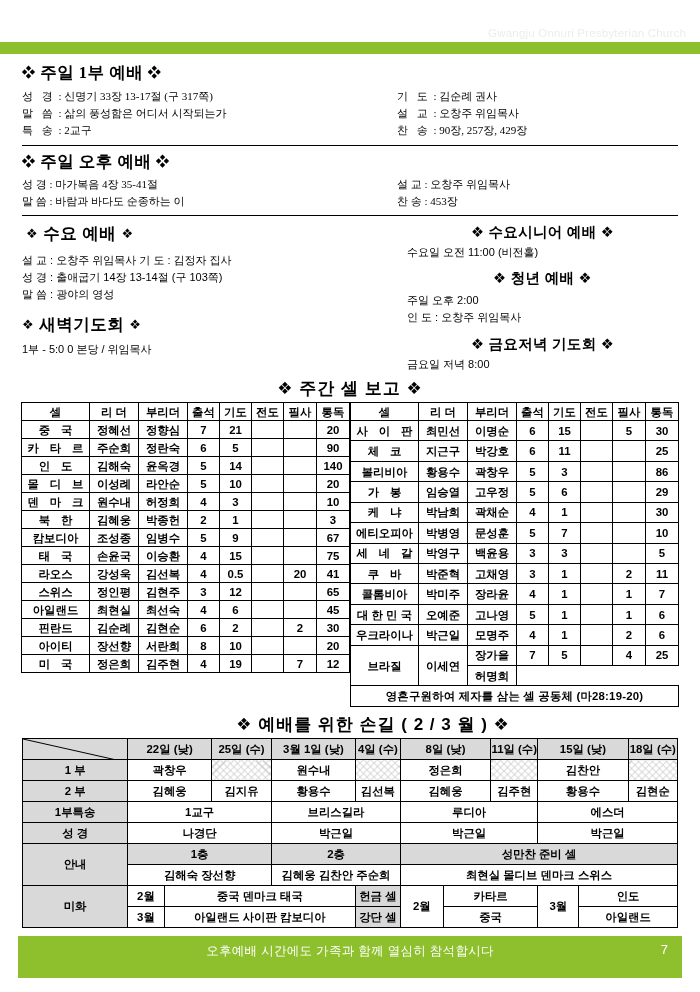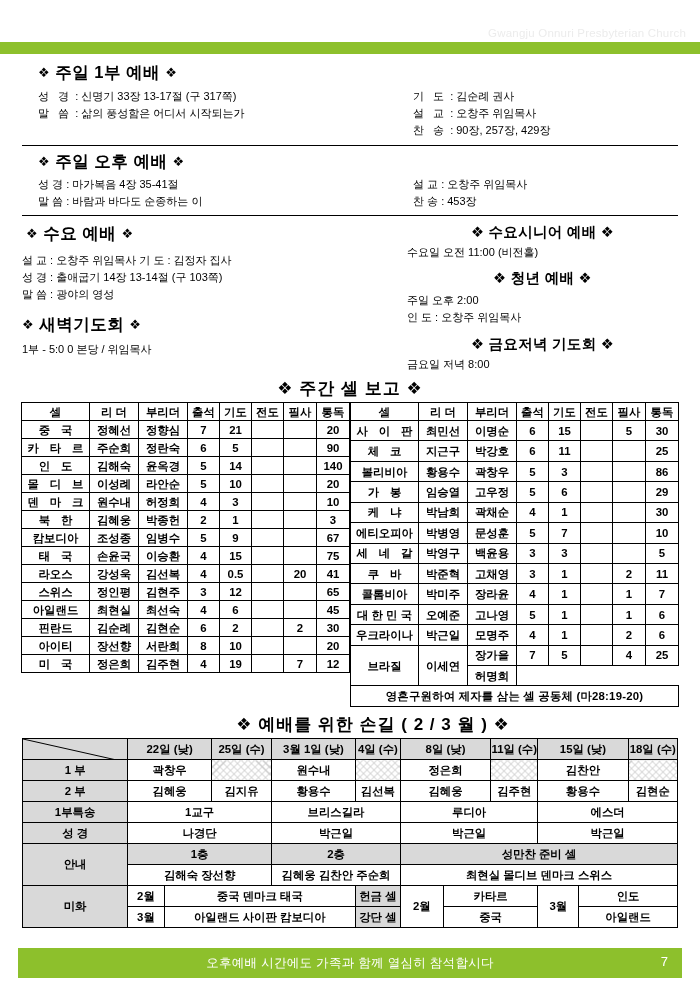--- a/index.html
+++ b/index.html
@@ -36,21 +36,22 @@
     background: #8dc02c;
   }
 
   
   .page {
     position: absolute;
     left: 0; top: 0;
     width: 700px;
   }
   .sec {
-    padding: 0 38px;
+    padding: 0 22px;
+    font-family: Liberation Serif, serif;
   }
   .hd {
     font-size: 16.5px;
     font-weight: bold;
     letter-spacing: .5px;
     margin: 0;
     white-space: nowrap;
   }
   .hd .dm { font-size: 13px; vertical-align: 1px; }
   .hd-sm {
@@ -138,21 +139,21 @@
     position: relative;
   }
   td.diag svg { position: absolute; left: 0; top: 0; }
 
   
   .footbar {
     position: absolute;
     left: 18px;
     right: 18px;
     bottom: 14px;
-    height: 30px;
+    height: 42px;
     background: #8dc02c;
     color: #ffffff;
   }
   .footbar .ftxt {
     position: absolute;
     left: 0; right: 0;
     top: 7px;
     text-align: center;
     font-size: 12.5px;
     letter-spacing: .3px;
@@ -175,20 +176,21 @@
   <div class="sec" style="padding-top:62px;">
     <div class="hd">
       <span class="dm">❖</span>
       <span>주일 1부 예배</span>
       <span class="dm">❖</span>
     </div>
     <div class="two" style="margin-top:4px;">
       <div class="colL">
         <div class="ln"><span class="lbl">성   경</span> <span>: 신명기 33장 13-17절 (구 317쪽)</span></div>
         <div class="ln"><span class="lbl">말   씀</span> <span>: 삶의 풍성함은 어디서 시작되는가</span></div>
+        <div class="ln"><span class="lbl">특   송</span> <span>: 2교구</span></div>
       </div>
       <div class="colR">
         <div class="ln"><span class="lbl">기   도</span> <span>: 김순례 권사</span></div>
         <div class="ln"><span class="lbl">설   교</span> <span>: 오창주 위임목사</span></div>
         <div class="ln"><span class="lbl">찬   송</span> <span>: 90장, 257장, 429장</span></div>
       </div>
     </div>
   </div>
   <div class="rule" style="margin-top:6px;"></div>
 

